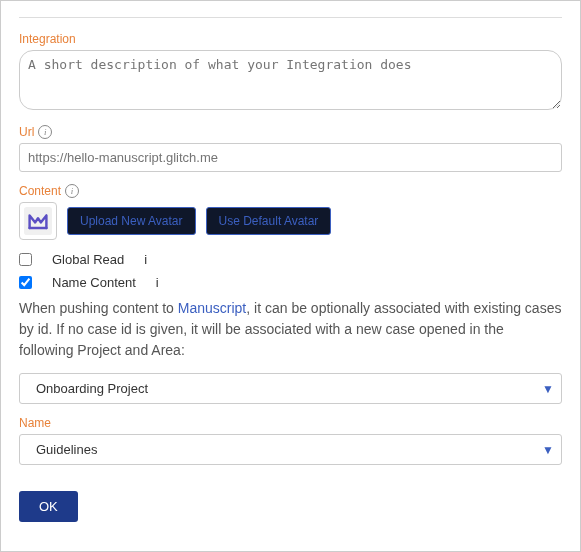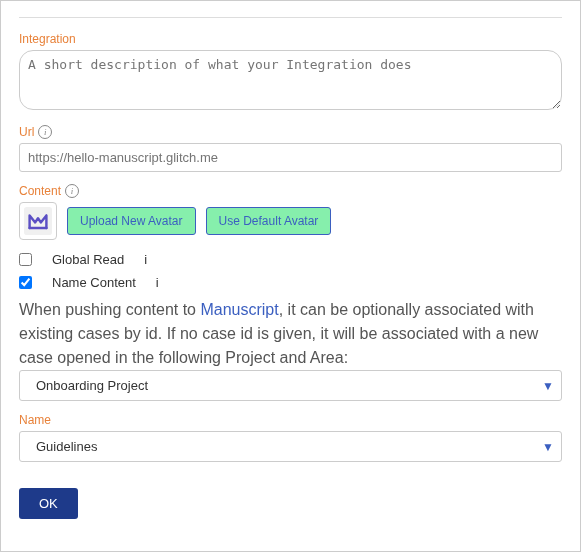--- a/index.html
+++ b/index.html
@@ -77,21 +77,21 @@
       align-items: center;
       justify-content: center;
       flex-shrink: 0;
     }
     .avatar-preview svg {
       width: 28px;
       height: 28px;
     }
     .btn-outline {
       border: 1px solid #3b5fc0;
-      background: #86efac;
+      background: #0f172a;
       color: #3b5fc0;
       border-radius: 3px;
       padding: 6px 12px;
       font-size: 12px;
       cursor: pointer;
       white-space: nowrap;
     }
     .checkbox-row {
       display: flex;
       align-items: center;
@@ -101,23 +101,23 @@
     .checkbox-row input[type="checkbox"] {
       width: 13px;
       height: 13px;
       cursor: pointer;
     }
     .checkbox-label {
       font-size: 13px;
       color: #333;
     }
     .info-text {
-      font-size: 16px;
+      font-size: 14px;
       color: #555;
-      margin-bottom: 0;
+      margin-bottom: 12px;
       line-height: 1.5;
     }
     .info-text a {
       color: #3b5fc0;
       text-decoration: none;
     }
     .select-wrapper {
       position: relative;
       width: 100%;
     }

